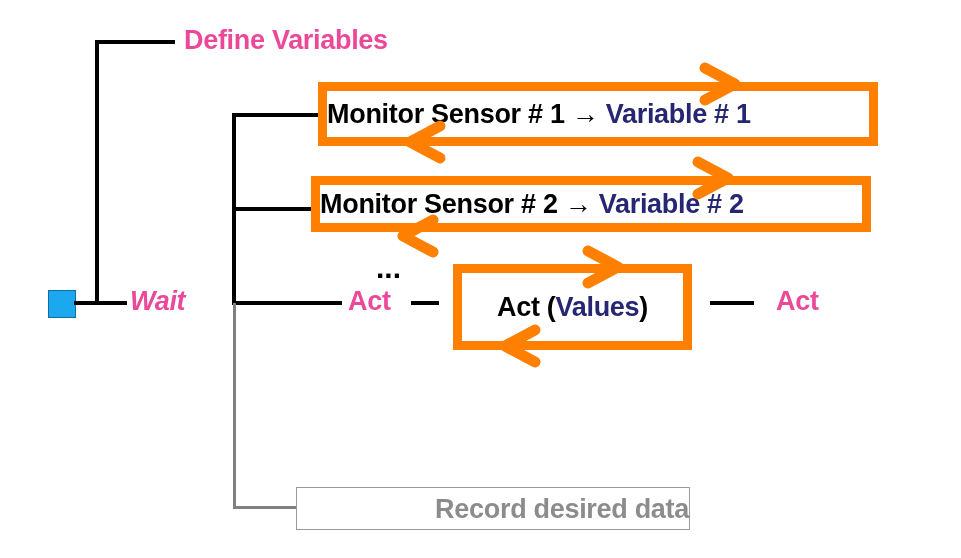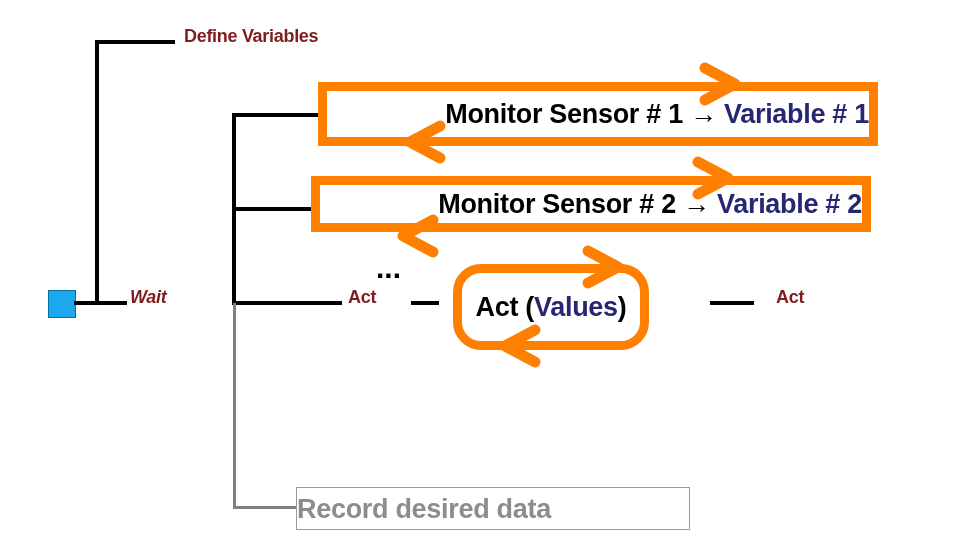--- a/index.html
+++ b/index.html
@@ -5,45 +5,45 @@
   html,body{margin:0;padding:0;background:#ffffff;}
   body{width:961px;height:558px;overflow:hidden;
        font-family:"Liberation Sans","DejaVu Sans",sans-serif;}
   #stage{position:relative;width:961px;height:558px;background:#fff;}
 
   
   .ln{position:absolute;background:#000;}
   .ln.gray{background:#808080;}
 
   
-  .lbl{position:absolute;white-space:nowrap;color:#7f1d1d;font-weight:bold;
-       font-size:18px;line-height:1;letter-spacing:-0.3px;}
+  .lbl{position:absolute;white-space:nowrap;color:#ec4899;font-weight:bold;
+       font-size:27px;line-height:1;letter-spacing:-0.3px;}
   .dots{position:absolute;white-space:nowrap;color:#000;font-weight:bold;
         font-size:30px;line-height:1;}
 
   
   .start-sq{position:absolute;width:26px;height:26px;background:#1CA8EE;
             border:1px solid #0d6ea0;}
 
   
   .obox{position:absolute;box-sizing:border-box;background:#ffffff;
         border:9px solid #FF7F00;}
   .obox .txt{position:absolute;left:0;right:0;top:50%;
-             transform:translateY(-50%);text-align:right;
+             transform:translateY(-50%);text-align:left;
              white-space:nowrap;font-weight:bold;font-size:27px;
              color:#000;letter-spacing:-0.3px;}
   .obox .txt.center{text-align:center;}
   .blue{color:#262673;}
   .arrow-svg{position:absolute;overflow:visible;pointer-events:none;}
 
   
   .gbox{position:absolute;box-sizing:border-box;background:#ffffff;
         border:1px solid #9a9a9a;}
   .gbox .txt{position:absolute;left:0;right:0;top:50%;
-             transform:translateY(-50%);text-align:left;
+             transform:translateY(-50%);text-align:right;
              white-space:nowrap;font-weight:bold;font-size:27px;
              color:#8c8c8c;letter-spacing:-0.3px;}
 </style>
 </head>
 <body>
 
 <div id="stage">
 
   <div class="start-sq" style="left:48px;top:290px;"></div>
 
@@ -95,21 +95,21 @@
     <path d="M10 6 L40 22 L10 38" fill="none" stroke="#FF7F00" stroke-width="11" stroke-linecap="round" stroke-linejoin="round"></path>
   </svg>
   <svg class="arrow-svg" style="left:383px;top:214px;" width="60" height="44" viewBox="0 0 60 44">
     <path d="M50 6 L20 22 L50 38" fill="none" stroke="#FF7F00" stroke-width="11" stroke-linecap="round" stroke-linejoin="round"></path>
   </svg>
 
   <div class="lbl" style="left:348px;top:288px;">Act</div>
 
   <div class="ln" style="left:411px;top:301px;width:28px;height:4px;"></div>
 
-  <div class="obox" style="left:453px;top:264px;width:196px;height:86px;border-radius:28px;">
+  <div class="obox" style="left:453px;top:264px;width:239px;height:86px;">
     <div class="txt center">
       <span>Act (</span><span class="blue">Values</span><span>)</span>
     </div>
   </div>
   <svg class="arrow-svg" style="left:578px;top:245px;" width="60" height="44" viewBox="0 0 60 44">
     <path d="M10 6 L40 22 L10 38" fill="none" stroke="#FF7F00" stroke-width="11" stroke-linecap="round" stroke-linejoin="round"></path>
   </svg>
   <svg class="arrow-svg" style="left:485px;top:324px;" width="60" height="44" viewBox="0 0 60 44">
     <path d="M50 6 L20 22 L50 38" fill="none" stroke="#FF7F00" stroke-width="11" stroke-linecap="round" stroke-linejoin="round"></path>
   </svg>

